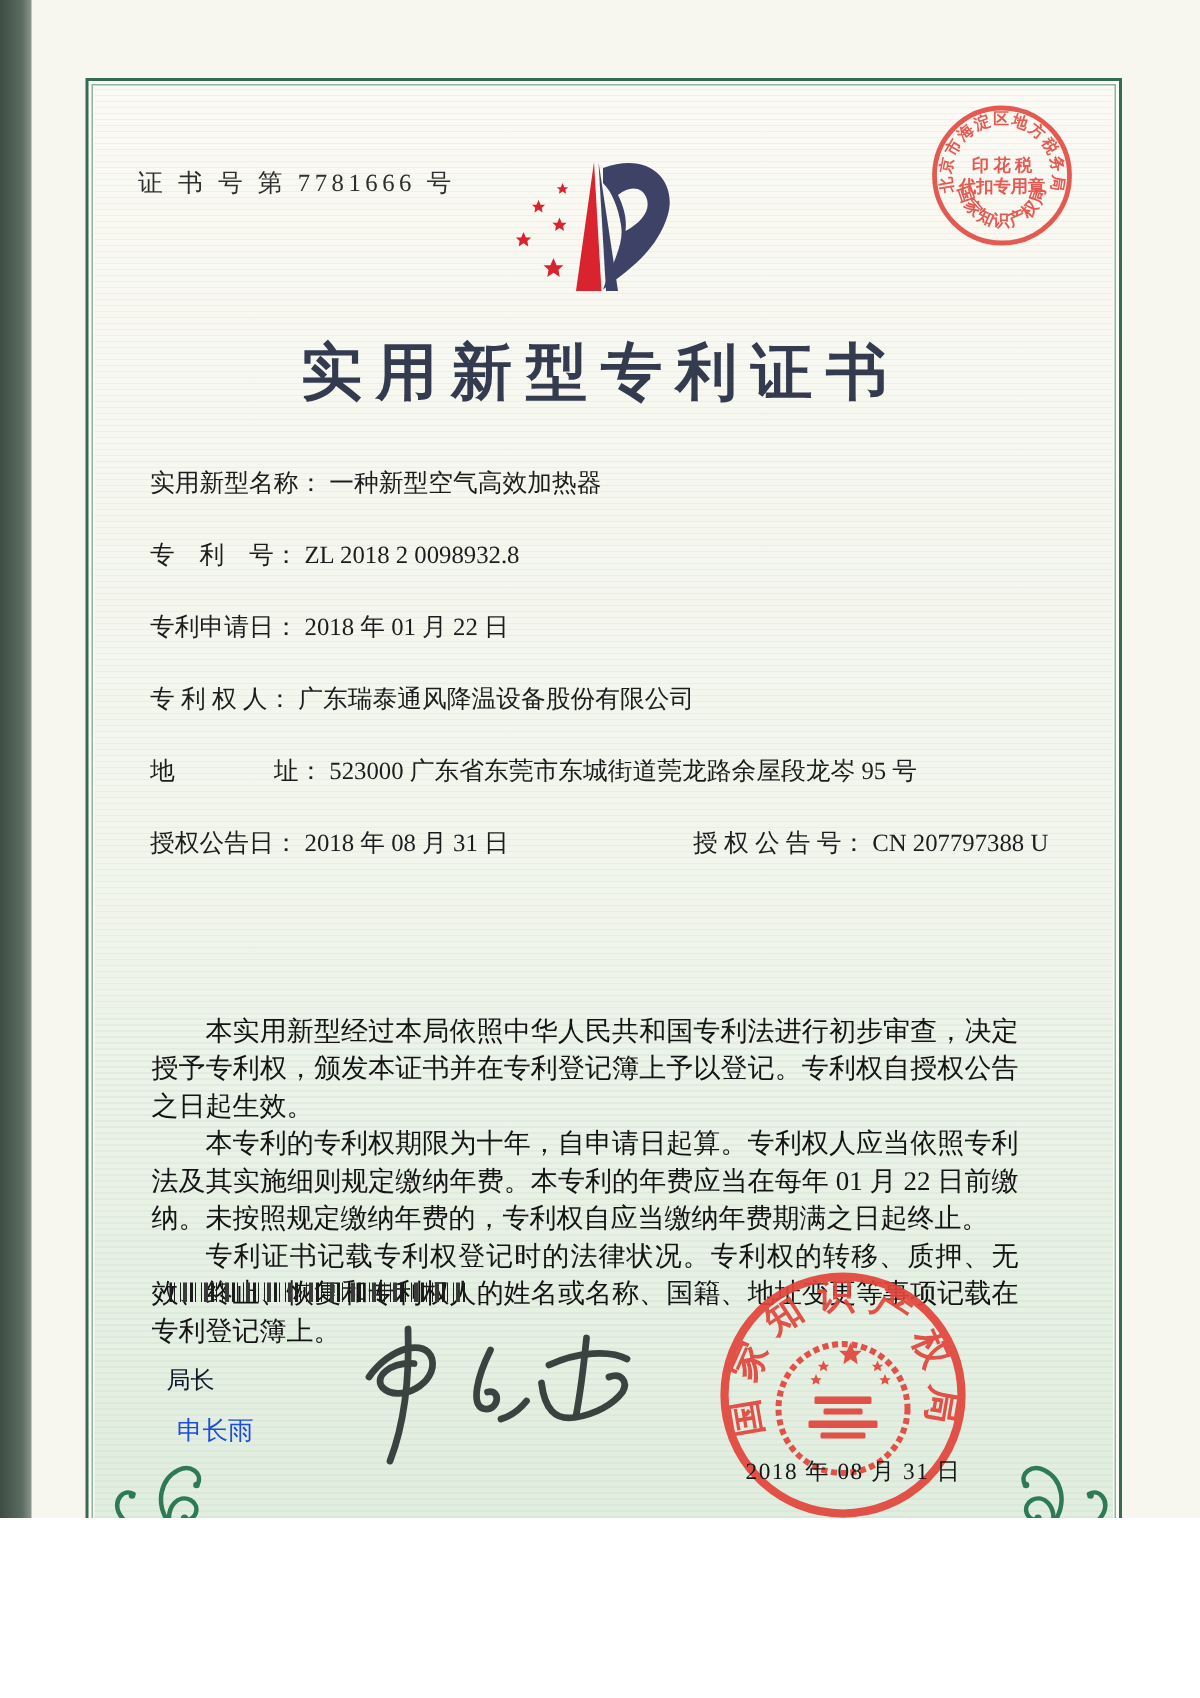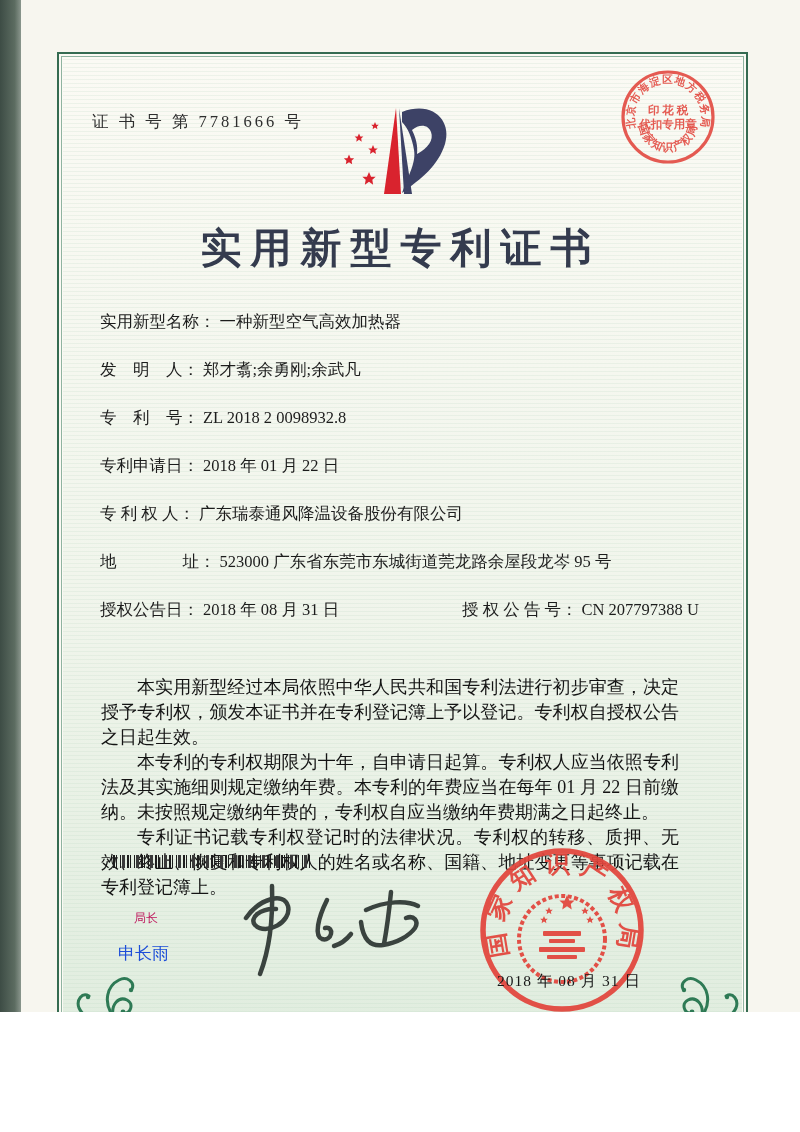--- a/index.html
+++ b/index.html
@@ -24,21 +24,21 @@
   .field-label{color:#1c1c1c;}
   .field-value{margin-left:4px;}
   .pair2{position:absolute;left:362px;top:0;}
   .body-text{position:absolute;left:101px;top:651px;width:578px;font-size:18px;
     line-height:25px;color:#141414;margin-top:24px;}
   .body-text p{margin:0;text-indent:2em;text-align:justify;}
   .barcode{position:absolute;left:113px;top:855px;width:197px;height:13px;
     background:repeating-linear-gradient(90deg,#1d1d1d 0 2px,rgba(0,0,0,0) 2px 3px,
       #1d1d1d 3px 4px,rgba(0,0,0,0) 4px 7px,#1d1d1d 7px 8px,rgba(0,0,0,0) 8px 9px,
       #3a3a3a 9px 12px,rgba(0,0,0,0) 12px 14px);}
-  .signer-title{position:absolute;left:134px;top:910px;font-size:12px;color:#be185d;}
+  .signer-title{position:absolute;left:111px;top:910px;font-size:16px;color:#0f172a;}
   .signer-name{position:absolute;left:118px;top:942px;font-size:17px;color:#1d4ed8;}
   .signature{position:absolute;left:230px;top:878px;width:205px;height:102px;}
   .issue-seal{position:absolute;left:479px;top:847px;width:166px;height:166px;}
   .issue-date{position:absolute;left:497px;top:971px;font-size:15.5px;letter-spacing:1px;color:#171717;}
   .tax-stamp{position:absolute;left:619px;top:68px;width:98px;height:98px;}
   .footer{position:absolute;left:57px;top:1029px;width:687px;text-align:center;
     font-size:13.5px;letter-spacing:1px;color:#2c2c2c;padding-left:12px;}
   .flourish{position:absolute;width:96px;height:82px;}
   .flourish.right{left:650px;top:974px;}
   .flourish.left{left:69px;top:974px;transform:scaleX(-1);}
@@ -103,23 +103,20 @@
       <use href="#star" transform="translate(11,60) scale(5.4)"></use>
       <use href="#star" transform="translate(31,79) scale(7)"></use>
     </g>
   </svg>
 
   <div class="page-title">实用新型专利证书</div>
 
   <div class="fields">
     <div class="field-row">
       <span class="field-label">实用新型名称：</span><span class="field-value">一种新型空气高效加热器</span>
-    </div>
-    <div class="field-row">
-      <span class="field-label">发　明　人：</span><span class="field-value">郑才翥;余勇刚;余武凡</span>
     </div>
     <div class="field-row">
       <span class="field-label">专　利　号：</span><span class="field-value">ZL 2018 2 0098932.8</span>
     </div>
     <div class="field-row">
       <span class="field-label">专利申请日：</span><span class="field-value">2018 年 01 月 22 日</span>
     </div>
     <div class="field-row">
       <span class="field-label">专 利 权 人：</span><span class="field-value">广东瑞泰通风降温设备股份有限公司</span>
     </div>

